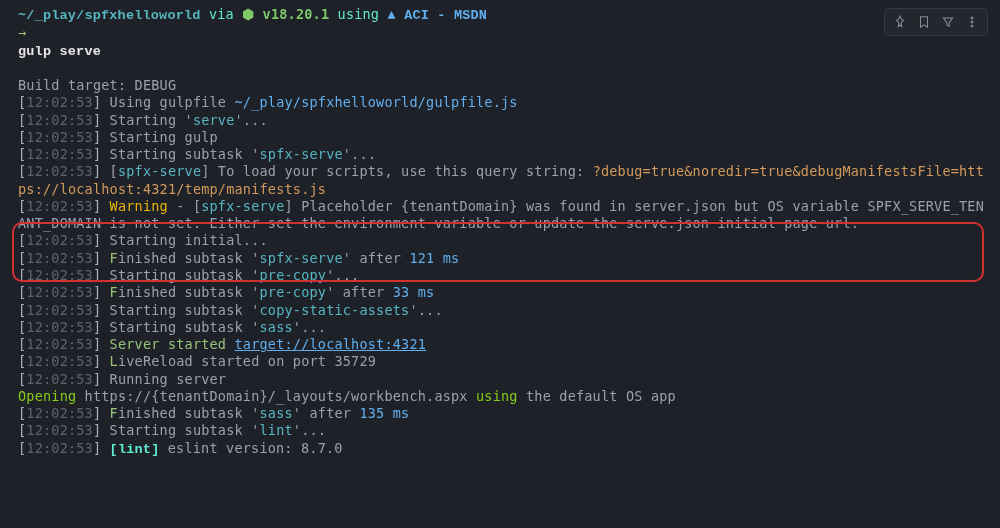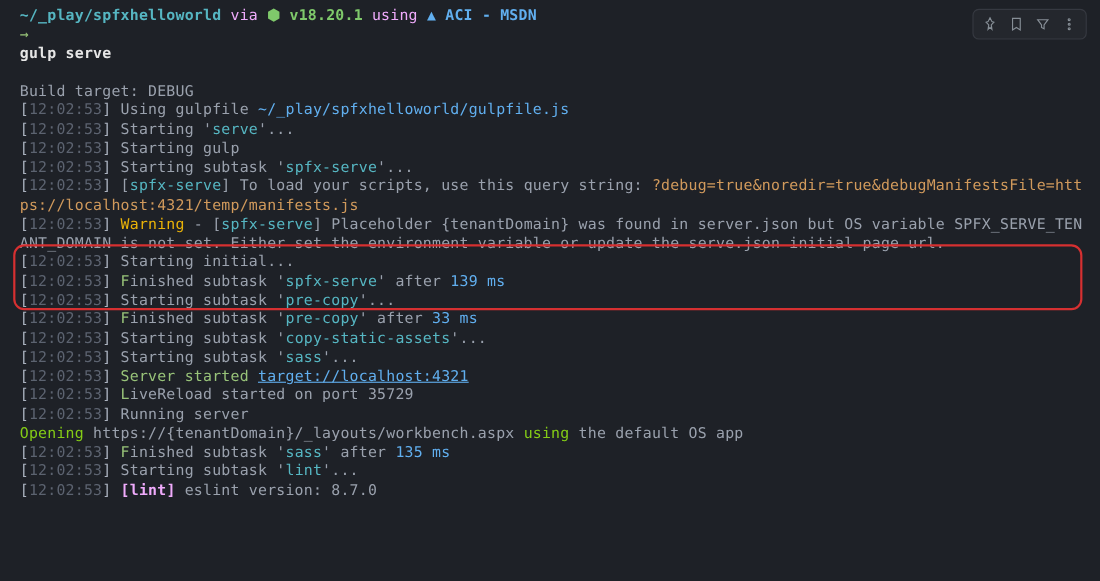--- a/index.html
+++ b/index.html
@@ -54,23 +54,23 @@
     }
     .c-cyan { color: #56b6c2; }
     .c-green { color: #98c379; }
     .c-green-b { color: #7fc96b; font-weight: bold; }
     .c-bluebright { color: #61afef; }
     .c-blue2 { color: #84cc16; }
     .c-yellow { color: #eab308; }
     .c-orange { color: #d19a5c; }
     .c-gray { color: #5c6370; }
     .c-graylight { color: #9aa1ad; margin-top: 41px; }
-    .c-white { color: #f0abfc; }
+    .c-white { color: #5eead4; }
     .c-whitebr { color: #e6e6e6; margin-top: 15px; }
-    .bold { font-weight: bold; }
+    .bold { font-weight: bold; font-family: Liberation Mono, monospace; }
     .underline { text-decoration: underline; }
     .highlight-box {
       position: absolute;
       border: 2.5px solid #d63031;
       border-radius: 10px;
       pointer-events: none;
     }
     .arrow { color: #98c379; }
     .bracket { color: #abb2bf; }
   </style>
@@ -107,21 +107,21 @@
 <span class="c-whitebr bold">gulp serve</span>
 
 <span class="c-graylight">Build target: DEBUG</span>
 <span class="bracket">[</span><span class="c-gray">12:02:53</span><span class="bracket">] </span><span class="c-graylight">Using gulpfile </span><span class="c-bluebright">~/_play/spfxhelloworld/gulpfile.js</span>
 <span class="bracket">[</span><span class="c-gray">12:02:53</span><span class="bracket">] </span><span class="c-graylight">Starting '</span><span class="c-cyan">serve</span><span class="c-graylight">'...</span>
 <span class="bracket">[</span><span class="c-gray">12:02:53</span><span class="bracket">] </span><span class="c-graylight">Starting gulp</span>
 <span class="bracket">[</span><span class="c-gray">12:02:53</span><span class="bracket">] </span><span class="c-graylight">Starting subtask '</span><span class="c-cyan">spfx-serve</span><span class="c-graylight">'...</span>
 <span class="bracket">[</span><span class="c-gray">12:02:53</span><span class="bracket">] </span><span class="c-graylight">[</span><span class="c-cyan">spfx-serve</span><span class="c-graylight">]</span><span class="c-graylight"> To load your scripts, use this query string: </span><span class="c-orange">?debug=true&amp;noredir=true&amp;debugManifestsFile=https://localhost:4321/temp/manifests.js</span>
 <span class="bracket">[</span><span class="c-gray">12:02:53</span><span class="bracket">] </span><span class="c-yellow">Warning</span><span class="c-graylight"> - [</span><span class="c-cyan">spfx-serve</span><span class="c-graylight">]</span><span class="c-graylight"> Placeholder {tenantDomain} was found in server.json but OS variable SPFX_SERVE_TENANT_DOMAIN is not set. Either set the environment variable or update the serve.json initial page url.</span>
 <span class="bracket">[</span><span class="c-gray">12:02:53</span><span class="bracket">] </span><span class="c-graylight">Starting initial...</span>
-<span class="bracket">[</span><span class="c-gray">12:02:53</span><span class="bracket">] </span><span class="c-green">F</span><span class="c-graylight">inished subtask '</span><span class="c-cyan">spfx-serve</span><span class="c-graylight">' after </span><span class="c-bluebright">139 ms</span>
+<span class="bracket">[</span><span class="c-gray">12:02:53</span><span class="bracket">] </span><span class="c-green">F</span><span class="c-graylight">inished subtask '</span><span class="c-cyan">spfx-serve</span><span class="c-graylight">' after </span><span class="c-bluebright">121 ms</span>
 <span class="bracket">[</span><span class="c-gray">12:02:53</span><span class="bracket">] </span><span class="c-graylight">Starting subtask '</span><span class="c-cyan">pre-copy</span><span class="c-graylight">'...</span>
 <span class="bracket">[</span><span class="c-gray">12:02:53</span><span class="bracket">] </span><span class="c-green">F</span><span class="c-graylight">inished subtask '</span><span class="c-cyan">pre-copy</span><span class="c-graylight">' after </span><span class="c-bluebright">33 ms</span>
 <span class="bracket">[</span><span class="c-gray">12:02:53</span><span class="bracket">] </span><span class="c-graylight">Starting subtask '</span><span class="c-cyan">copy-static-assets</span><span class="c-graylight">'...</span>
 <span class="bracket">[</span><span class="c-gray">12:02:53</span><span class="bracket">] </span><span class="c-graylight">Starting subtask '</span><span class="c-cyan">sass</span><span class="c-graylight">'...</span>
 <span class="bracket">[</span><span class="c-gray">12:02:53</span><span class="bracket">] </span><span class="c-green">Server started </span><span class="c-bluebright underline">target://localhost:4321</span>
 <span class="bracket">[</span><span class="c-gray">12:02:53</span><span class="bracket">] </span><span class="c-green">L</span><span class="c-graylight">iveReload started on port 35729</span>
 <span class="bracket">[</span><span class="c-gray">12:02:53</span><span class="bracket">] </span><span class="c-graylight">Running server</span>
 <span class="c-blue2">Opening</span><span class="c-graylight"> https://{tenantDomain}/_layouts/workbench.aspx </span><span class="c-blue2">using</span><span class="c-graylight"> the default OS app</span>
 <span class="bracket">[</span><span class="c-gray">12:02:53</span><span class="bracket">] </span><span class="c-green">F</span><span class="c-graylight">inished subtask '</span><span class="c-cyan">sass</span><span class="c-graylight">' after </span><span class="c-bluebright">135 ms</span>
 <span class="bracket">[</span><span class="c-gray">12:02:53</span><span class="bracket">] </span><span class="c-graylight">Starting subtask '</span><span class="c-cyan">lint</span><span class="c-graylight">'...</span>

